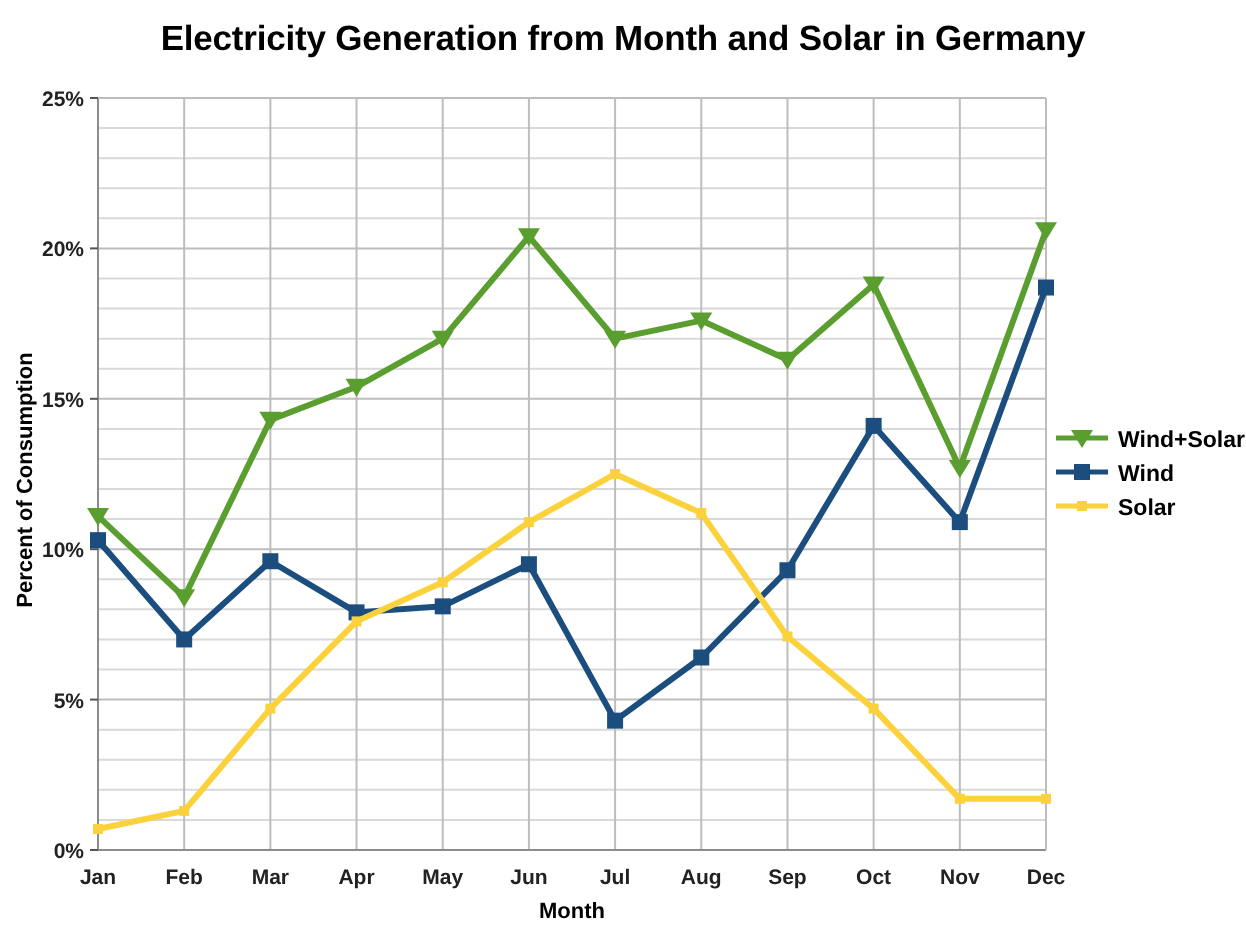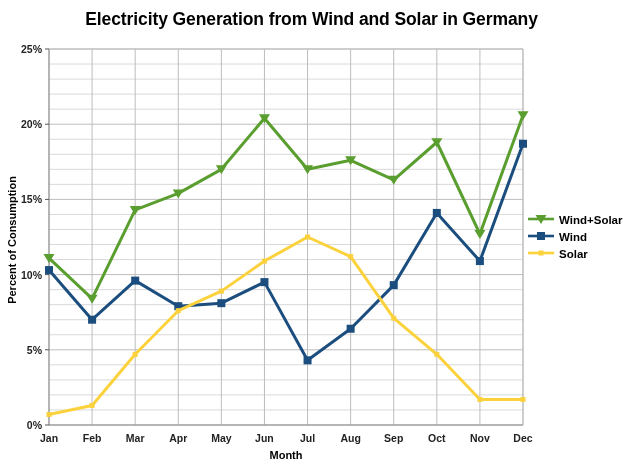--- a/index.html
+++ b/index.html
@@ -53,21 +53,21 @@
     font-weight: bold;
     fill: #000000;
     font-family: "Liberation Sans", sans-serif;
   }
 </style>
 </head>
 <body>
 
 <div id="chart-root">
 
-  <div class="chart-title">Electricity Generation from Wind and Solar in Germany</div>
+  <div class="chart-title">Electricity Generation from Month and Solar in Germany</div>
 
   <svg id="plot" width="623" height="467">
     <g id="grid-minor">
         <line x1="49" x2="523" y1="409.96" y2="409.96" stroke="#d9d9d9" stroke-width="1"></line>
         <line x1="49" x2="523" y1="394.92" y2="394.92" stroke="#d9d9d9" stroke-width="1"></line>
         <line x1="49" x2="523" y1="379.88" y2="379.88" stroke="#d9d9d9" stroke-width="1"></line>
         <line x1="49" x2="523" y1="364.84" y2="364.84" stroke="#d9d9d9" stroke-width="1"></line>
         <line x1="49" x2="523" y1="334.76" y2="334.76" stroke="#d9d9d9" stroke-width="1"></line>
         <line x1="49" x2="523" y1="319.71999999999997" y2="319.71999999999997" stroke="#d9d9d9" stroke-width="1"></line>
         <line x1="49" x2="523" y1="304.68" y2="304.68" stroke="#d9d9d9" stroke-width="1"></line>

